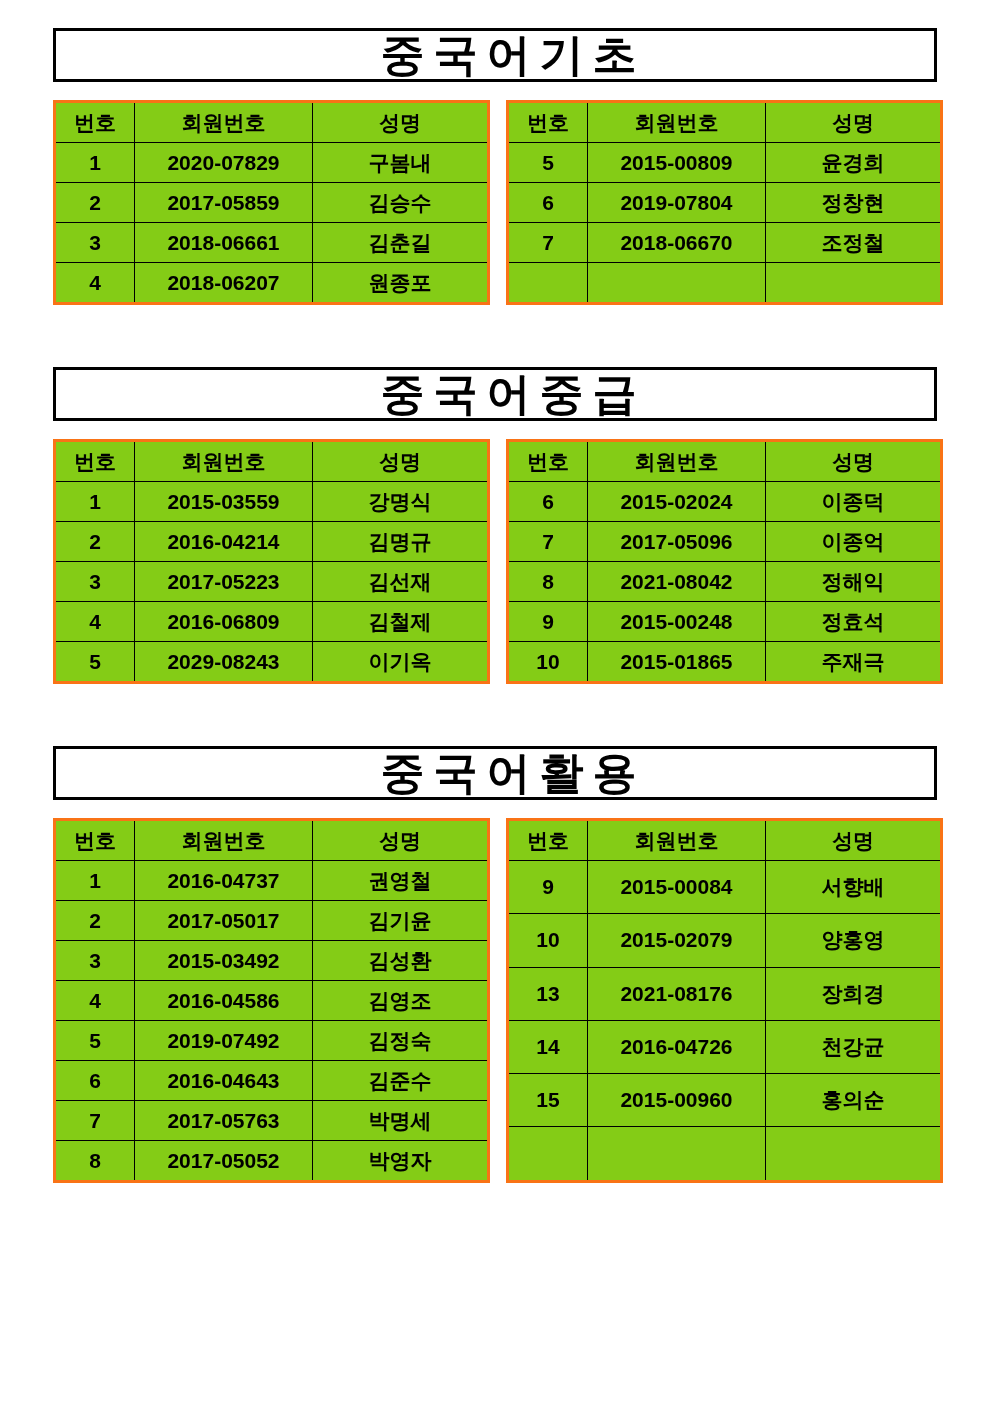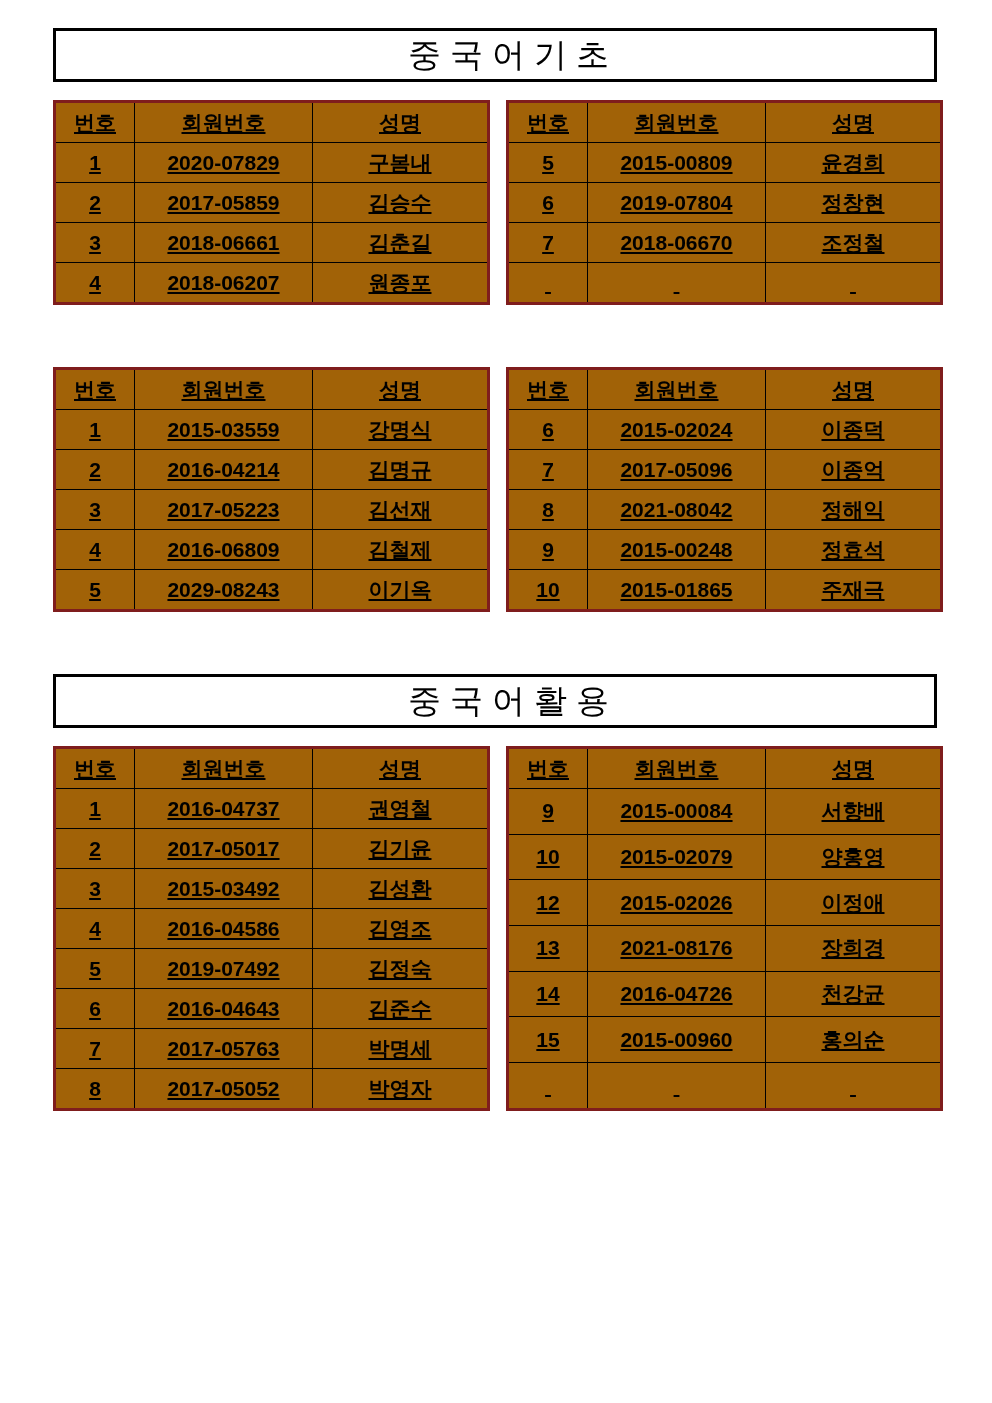--- a/index.html
+++ b/index.html
@@ -24,39 +24,38 @@
     height: 54px;
     box-sizing: border-box;
     border: 3px solid #000000;
     display: flex;
     align-items: center;
     justify-content: center;
     margin-bottom: 18px;
     background: #ffffff;
   }
   .title-text {
-    font-size: 33px;
-    font-weight: 400;
+    font-size: 44px;
+    font-weight: 700;
     letter-spacing: 9px;
     margin-right: -9px;
     white-space: nowrap;
     margin-left: 27px;
   }
   .tables-row {
     display: flex;
     gap: 16px;
     margin-bottom: 62px;
   }
   table.roster {
     border-collapse: collapse;
     table-layout: fixed;
     width: 434px;
-    border: 3px solid #7f1d1d;
-    background: #a16207;
-    text-decoration: underline;
+    border: 3px solid #f97316;
+    background: #84cc16;
   }
   table.roster col.c-no     { width: 80px;  }
   table.roster col.c-member { width: 178px; }
   table.roster col.c-name   { width: 176px; }
   table.roster th,
   table.roster td {
     border: 1.5px solid #000000;
     height: 39px;
     padding: 0;
     text-align: center;
@@ -147,20 +146,23 @@
               <tr>
                 <td>&nbsp;</td>
                 <td>&nbsp;</td>
                 <td>&nbsp;</td>
               </tr>
             </tbody>
           </table>
         </div>
       </div>
       <div class="section">
+        <div class="title-box">
+          <span class="title-text">중국어중급</span>
+        </div>
         <div class="tables-row">
           <table class="roster">
             <colgroup>
               <col class="c-no">
               <col class="c-member">
               <col class="c-name">
             </colgroup>
             <thead>
               <tr>
                 <th>번호</th>
@@ -316,25 +318,20 @@
             <tbody>
               <tr>
                 <td>9</td>
                 <td>2015-00084</td>
                 <td>서향배</td>
               </tr>
               <tr>
                 <td>10</td>
                 <td>2015-02079</td>
                 <td>양홍영</td>
-              </tr>
-              <tr>
-                <td>12</td>
-                <td>2015-02026</td>
-                <td>이정애</td>
               </tr>
               <tr>
                 <td>13</td>
                 <td>2021-08176</td>
                 <td>장희경</td>
               </tr>
               <tr>
                 <td>14</td>
                 <td>2016-04726</td>
                 <td>천강균</td>

